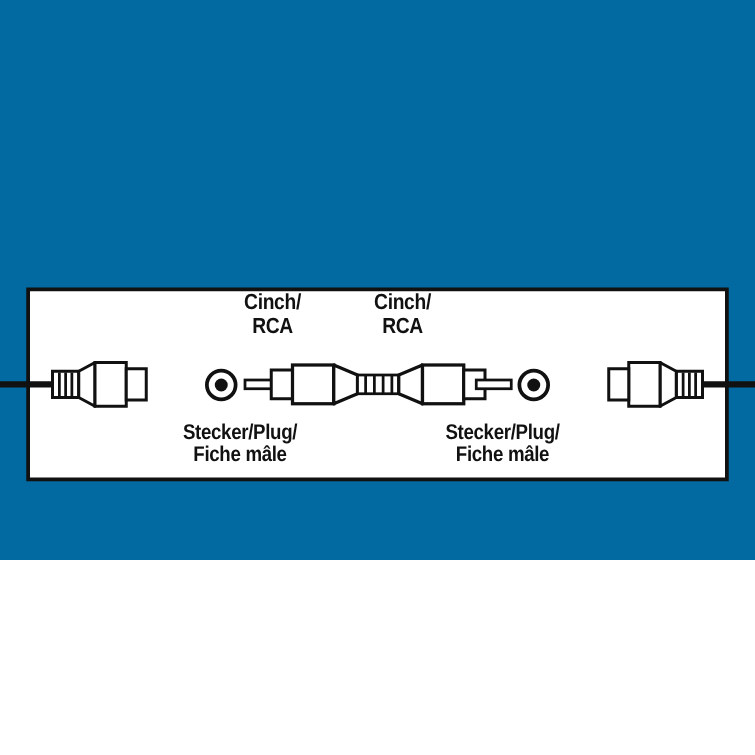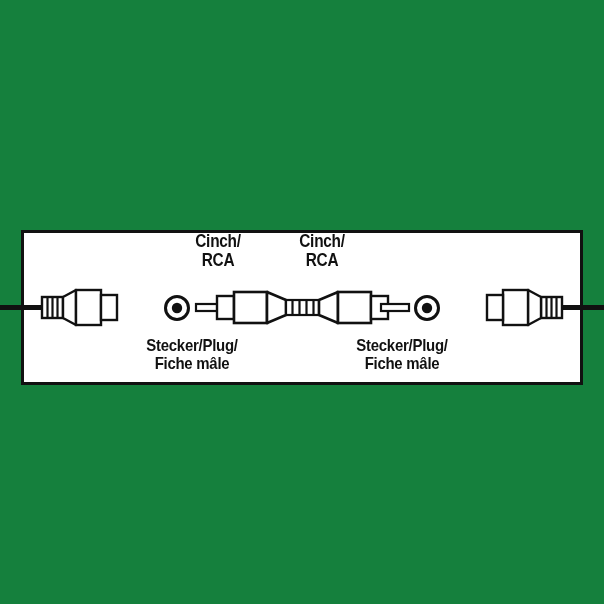--- a/index.html
+++ b/index.html
@@ -9,22 +9,22 @@
   }
   body {
     width: 604px;
     height: 604px;
     font-family: "Liberation Sans", sans-serif;
     overflow: hidden;
   }
   #stage {
     position: relative;
     width: 604px;
-    height: 604px;
-    background: #15803d;
+    height: 448px;
+    background: #0369a1;
   }
   #diagram-svg {
     position: absolute;
     left: 0;
     top: 0;
   }
   .lbl {
     position: absolute;
     font-family: "Liberation Sans", sans-serif;
     font-weight: bold;

